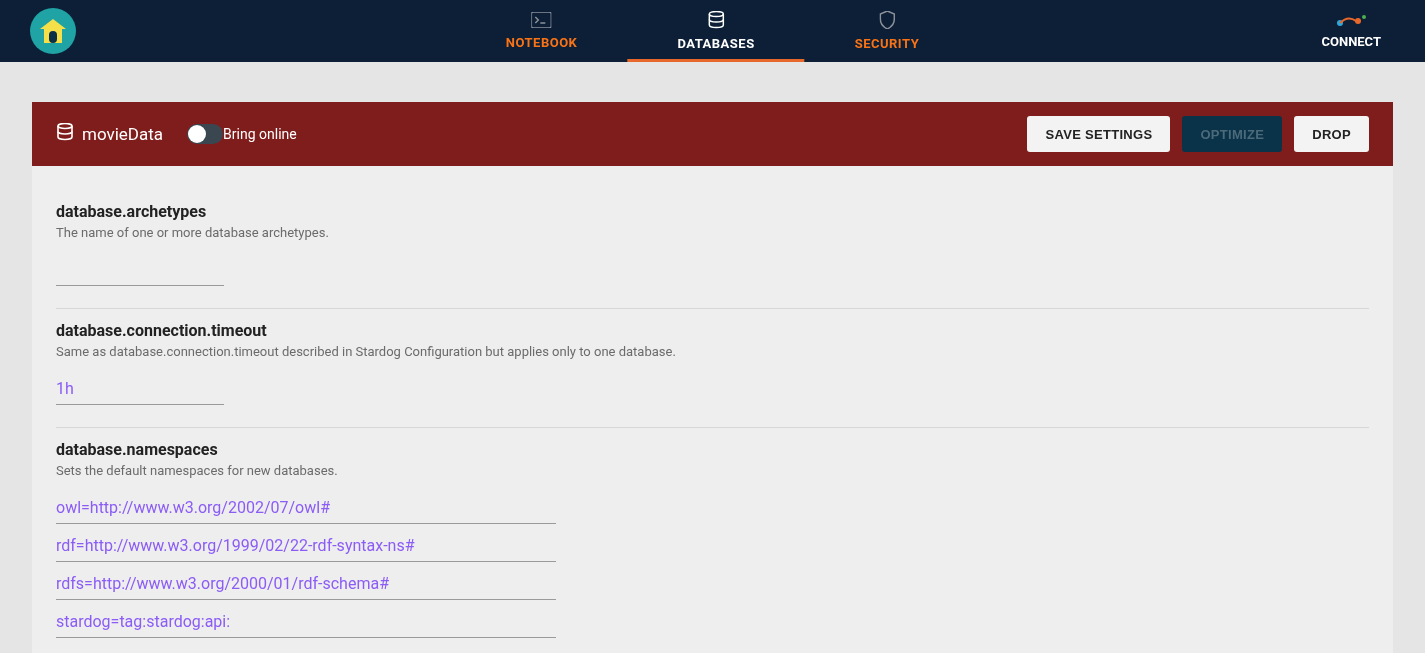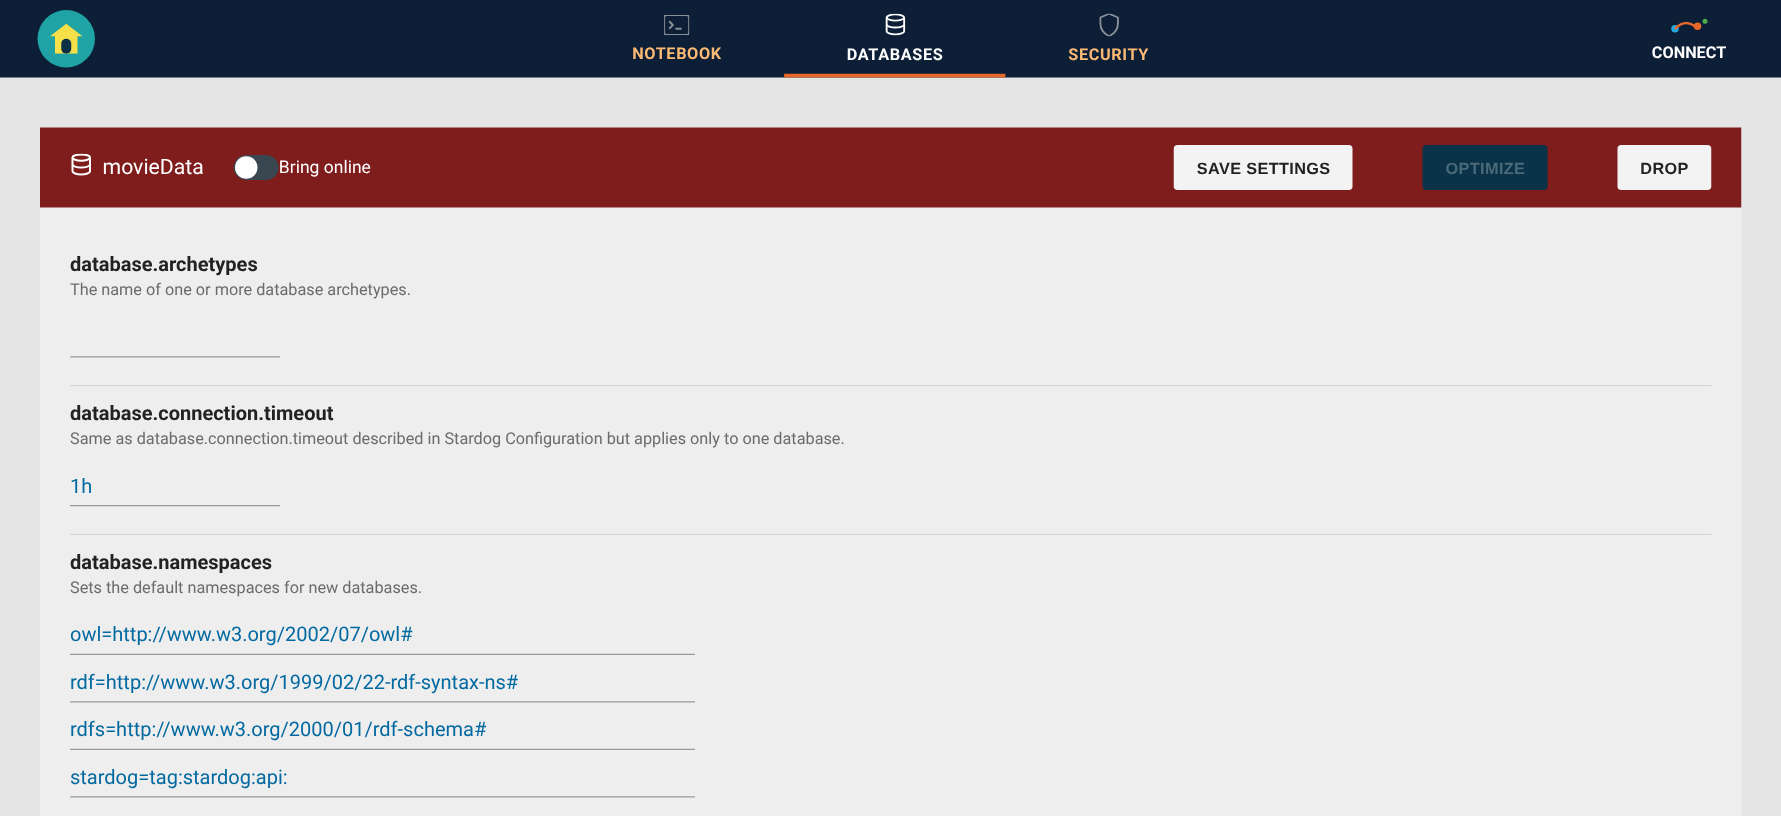--- a/index.html
+++ b/index.html
@@ -46,21 +46,21 @@
     gap: 0;
     height: 100%;
   }
   .nav-item {
     display: flex;
     flex-direction: column;
     align-items: center;
     justify-content: center;
     padding: 0 50px;
     cursor: pointer;
-    color: #fdba74;
+    color: #f97316;
     font-size: 13px;
     font-weight: 700;
     letter-spacing: 0.5px;
     height: 100%;
     position: relative;
   }
   .nav-item.active {
     color: #ffffff;
     text-align: right;
   }
@@ -146,21 +146,20 @@
     height: 36px;
     padding: 0 18px;
     border: none;
     border-radius: 3px;
     font-size: 13px;
     font-weight: 700;
     letter-spacing: 0.3px;
     cursor: pointer;
     background: #f3f3f3;
     color: #222;
-    margin-left: 44px;
   }
   .btn.disabled {
     background: #0a3248;
     color: #4b6a7a;
     cursor: default;
   }
   .panel-body {
     padding: 24px;
   }
   .setting {
@@ -182,21 +181,21 @@
     margin-bottom: 14px;
   }
   .text-input {
     border: none;
     border-bottom: 1px solid #9a9a9a;
     background: transparent;
     font-size: 16px;
     padding: 6px 0;
     outline: none;
     font-family: inherit;
-    color: #0369a1;
+    color: #8b5cf6;
   }
   .input-short {
     width: 168px;
   }
   .input-wide {
     width: 500px;
   }
   .ns-list {
     display: flex;
     flex-direction: column;

